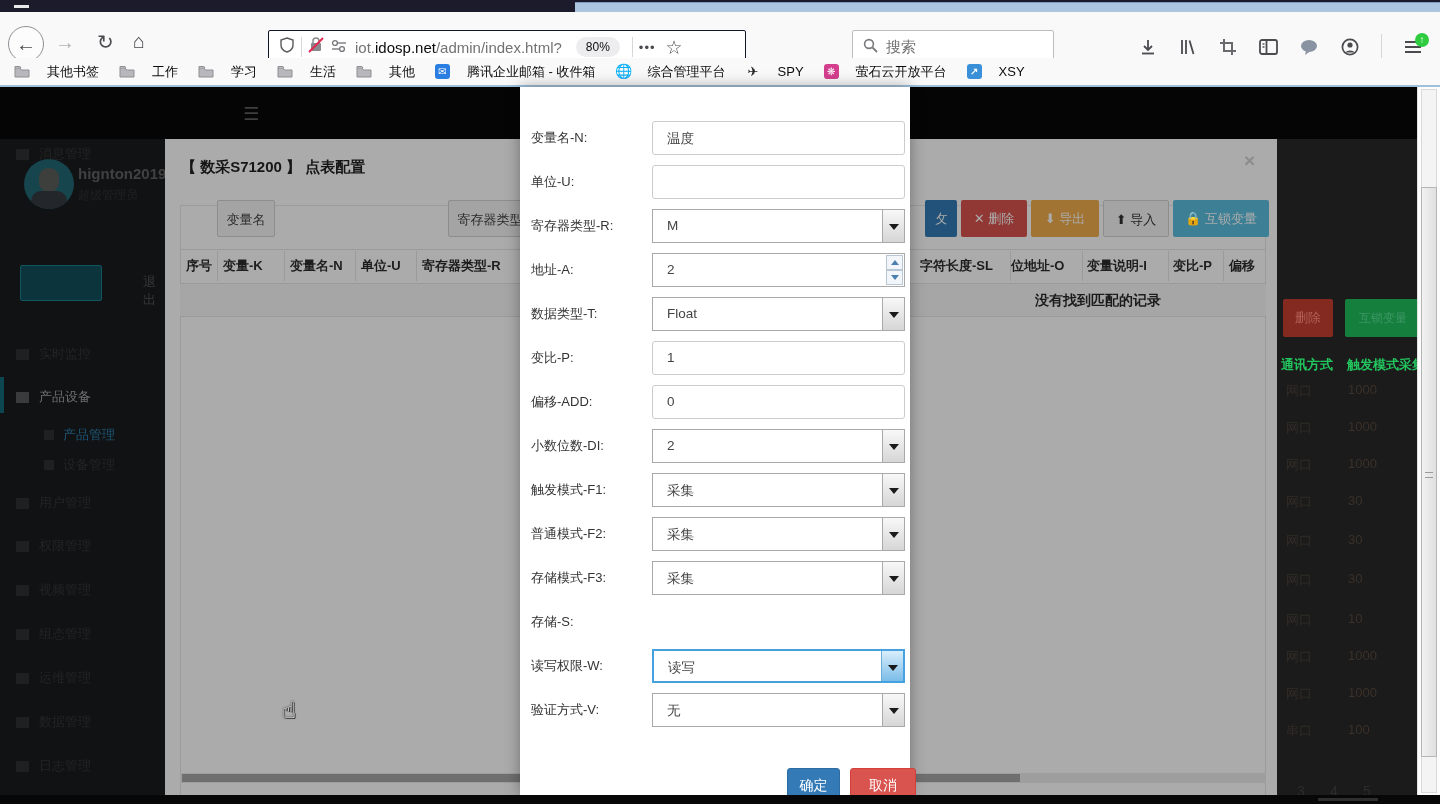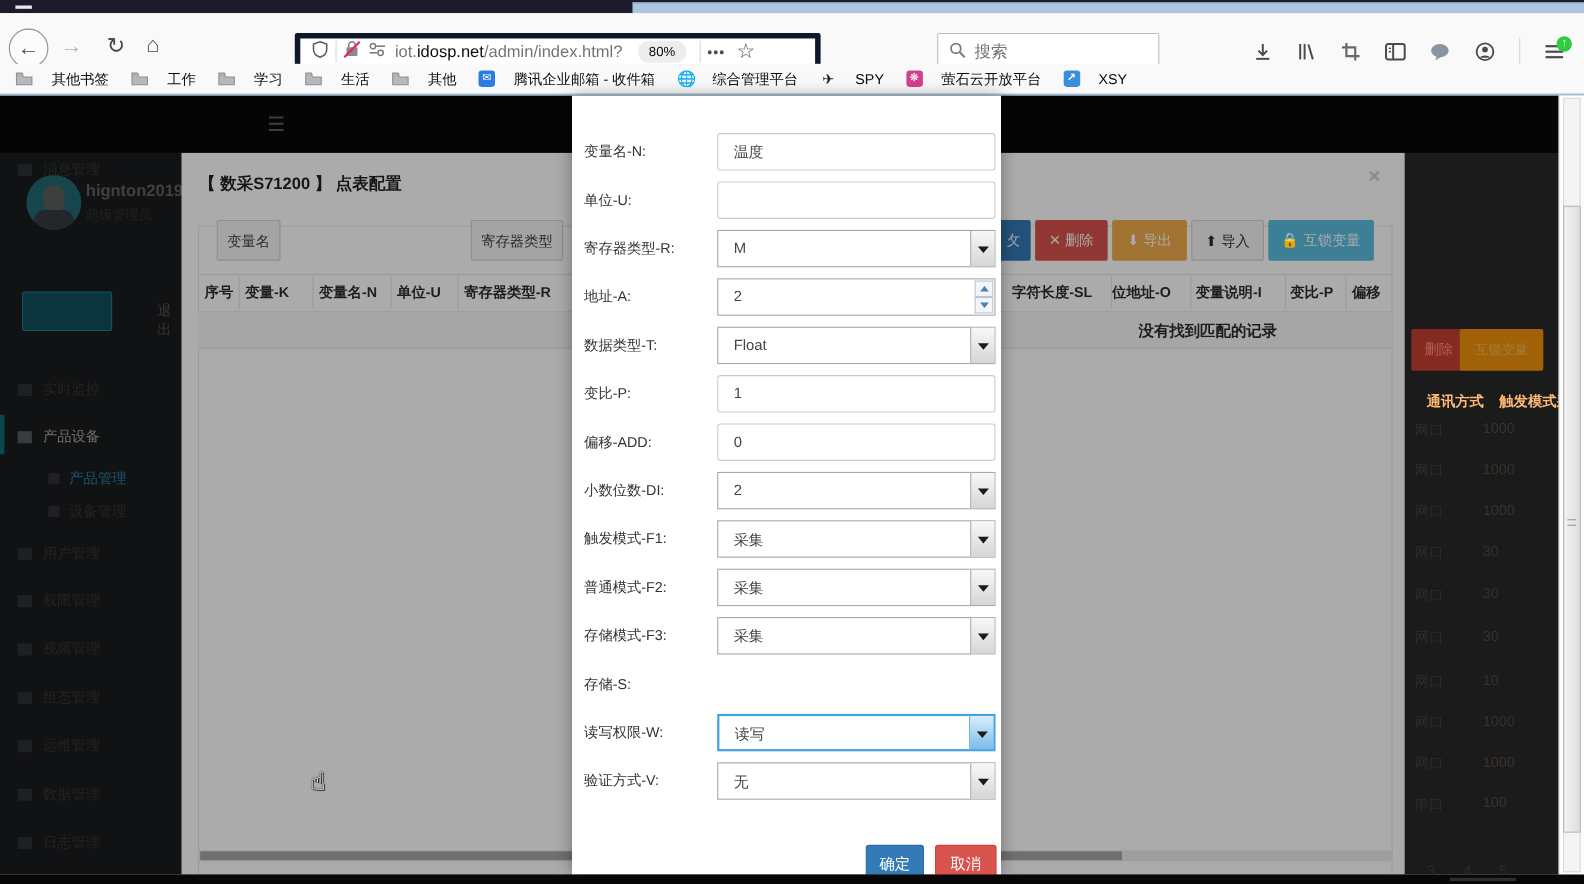--- a/index.html
+++ b/index.html
@@ -8,21 +8,21 @@
   #screen { position:relative; width:1440px; height:804px; background:#f9f9fa; overflow:hidden; }
   .abs { position:absolute; }
 
   
   #titlestrip { left:0; top:0; width:1440px; height:12px; background:#1b1b2b; }
   #titlestrip .winbar { position:absolute; left:575px; top:2px; right:0; height:10px; background:#adc6df; border-top:1px solid #7d9cbd; }
   #titlestrip .dash { position:absolute; left:14px; top:5px; width:15px; height:3px; background:#e9e9ec; }
   #toolbar { left:0; top:12px; width:1440px; height:46px; background:#f9f9fa; }
   .navbtn { position:absolute; color:#4a4a4f; font-size:20px; line-height:1; }
   #backbtn { left:8px; top:14px; width:36px; height:36px; border:1px solid #8f8f94; border-radius:50%; text-align:center; line-height:34px; background:#fcfcfd; }
-  #urlbar { position:absolute; left:268px; top:18px; width:478px; height:34px; background:#fff; border:5px solid #0f172a; border-radius:2px; display:flex; align-items:center; }
+  #urlbar { position:absolute; left:268px; top:18px; width:478px; height:34px; background:#fff; border:1px solid #0f172a; border-radius:2px; display:flex; align-items:center; }
   #urlbar .sep { width:1px; height:20px; background:#d7d7db; margin:0 6px; }
   .urltext { font-size:15px; white-space:nowrap; }
   .zoompill { background:#ededf0; border-radius:10px; font-size:12px; color:#0c0c0d; padding:3px 10px; margin-left:14px; }
   #searchbox { position:absolute; left:852px; top:18px; width:202px; height:34px; background:#fff; border:1px solid #bdbdbf; border-radius:2px; display:flex; align-items:center; color:#737373; font-size:15px; }
   .ticon { display:inline-block; }
   #right-icons { position:absolute; right:18px; top:12px; height:46px; display:flex; align-items:center; gap:22px; }
   #right-icons svg { display:block; }
   .vsep { width:1px; height:26px; background:#d7d7db; }
   .badge-up { position:absolute; right:-7px; top:-7px; width:14px; height:14px; background:#2fcc3f; border-radius:50%; color:#fff; font-size:10px; line-height:14px; text-align:center; font-weight:bold; }
   #bookmarksbar { left:0; top:58px; width:1440px; height:29px; background:#f9f9fa; border-bottom:2px solid #9fc0da; display:flex; align-items:center; padding-left:14px; gap:20px; }
@@ -48,34 +48,34 @@
   .mitem.active .mico { background:#3a3b3d; }
   .mitem.sub { padding-left:28px; }
   .mitem.sub .mico { width:10px; height:10px; margin:0 9px 0 16px; }
   .mitem.subactive { color:#1d5574; }
   #activebar { position:absolute; left:0; top:238px; width:4px; height:36px; background:#0c4650; }
 
   
   #devpanel { position:absolute; left:1277px; top:52px; width:140px; height:656px; background:#1b1b1b; color:#33302a; }
   .devbtn { position:absolute; top:160px; height:38px; border-radius:2px; }
   #devdel { left:6px; width:50px; background:#842a21; color:#b26158; font-size:13px; text-align:center; line-height:38px; }
-  #devlock { left:50px; width:76px; background:#a16207; color:rgba(180,210,220,.25); font-size:12px; text-align:center; line-height:38px; }
-  .devhead { position:absolute; top:217px; font-size:13px; font-weight:bold; color:#fdba74; white-space:nowrap;margin-left:16px; }
+  #devlock { left:68px; width:76px; background:#15803d; color:rgba(180,210,220,.25); font-size:12px; text-align:center; line-height:38px; }
+  .devhead { position:absolute; top:217px; font-size:13px; font-weight:bold; color:#22c55e; white-space:nowrap; }
   .devrow { position:absolute; font-size:13px; white-space:nowrap; }
   .devrow .c1 { position:absolute; left:9px; color:#322c26; }
   .devrow .c2 { position:absolute; left:71px; color:#3b3129; }
   #devpager { position:absolute; top:644px; left:0; width:140px; color:#2c2c2c; font-size:14px; }
   #devpager span { position:absolute; }
 
   
   #dialog { position:absolute; left:165px; top:52px; width:1112px; height:656px; background:#ababab; }
   #dlg-title { position:absolute; left:16px; top:19px; font-size:15px; font-weight:bold; color:#161616; }
   #dlg-close { position:absolute; right:22px; top:11px; font-size:19px; font-weight:bold; color:#8c8c8c; }
   #dlg-panel { position:absolute; left:15px; top:66px; width:1086px; height:632px; border:1px solid #9b9b9b; border-bottom:none; }
-  .dbtn { position:absolute; top:61px; height:37px; font-size:13px; color:#ababab; text-align:center; border-radius:2px; line-height:37px; white-space:nowrap; }
+  .dbtn { position:absolute; top:61px; height:37px; font-size:13px; color:#ababab; text-align:center; border-radius:2px; line-height:37px; white-space:nowrap;margin-left:20px; }
   .dbtn.outline { background:#a4a4a4; border:1px solid #8d8d8d; color:#2b2b2b; }
   #dlg-search { position:absolute; left:90px; top:61px; width:135px; height:37px; background:#a9a9a9; border:1px solid #949494; color:#8d8d8d; font-size:13px; line-height:35px; padding-left:9px; }
   .dth { position:absolute; top:110px; height:34px; font-size:13px; font-weight:bold; color:#1d1d1d; line-height:34px; white-space:nowrap; }
   #dlg-theadline1 { position:absolute; left:15px; top:110px; width:1086px; height:0; border-top:1px solid #9a9a9a; }
   #dlg-theadline2 { position:absolute; left:15px; top:144px; width:1086px; height:0; border-top:1px solid #9a9a9a; }
   .dcolsep { position:absolute; top:112px; width:1px; height:30px; background:#9a9a9a; }
   #dlg-empty { position:absolute; left:15px; top:145px; width:1086px; height:33px; background:#a6a6a6; border-bottom:1px solid #9a9a9a; }
   #dlg-empty span { position:absolute; left:855px; top:8px; font-size:14px; font-weight:bold; color:#1c1c1c; }
   #dlg-hscroll { position:absolute; left:15px; top:634px; width:1086px; height:10px; background:#9e9e9e; }
   #dlg-hscroll .thumb { position:absolute; left:2px; top:1px; width:838px; height:8px; background:#6f6f6f; }
@@ -94,21 +94,21 @@
   .fctl.select.focused .selbtn { background:linear-gradient(#d9eefb,#7bbce8); border-left:1px solid #6aaed8; }
   .fctl.number { border:1px solid #a9a9a9; }
   .spin { position:absolute; right:1px; top:1px; width:17px; height:30px; }
   .spin .sb { position:absolute; left:0; width:17px; height:15px; border:1px solid #b9c7d4; background:#f2f6fa; }
   .spin .sb.up { top:0; }
   .spin .sb.dn { top:15px; }
   .spin .t { position:absolute; left:4px; width:0; height:0; border-left:4px solid transparent; border-right:4px solid transparent; }
   .spin .up .t { top:4px; border-bottom:5px solid #4d7fae; }
   .spin .dn .t { top:4px; border-top:5px solid #4d7fae; }
   #modal-ok { position:absolute; left:267px; top:681px; width:53px; height:34px; background:#337ab7; color:#fff; border:1px solid #2e6da4; border-radius:3px; font-size:14px; text-align:center; line-height:32px; }
-  #modal-cancel { position:absolute; left:330px; top:681px; width:56px; height:34px; background:#d9534f; color:#fff; border:1px solid #d43f3a; border-radius:3px; font-size:14px; text-align:center; line-height:32px; }
+  #modal-cancel { position:absolute; left:330px; top:681px; width:66px; height:34px; background:#d9534f; color:#fff; border:1px solid #d43f3a; border-radius:3px; font-size:14px; text-align:center; line-height:32px; }
   #handcursor { position:absolute; left:282px; top:697px; font-size:23px; color:#fff; text-shadow:0 0 1px #000,0 0 2px #000,1px 1px 0 #000; z-index:60; }
 
   
   #pagescroll { position:absolute; left:1417px; top:87px; width:23px; height:708px; background:#fdfdfd; border-left:1px solid #e2e2e2; }
   #pagescroll .track { position:absolute; left:3px; top:2px; width:16px; height:704px; background:#f4f4f4; border:1px solid #d9d9d9; }
   #pagescroll .thumb { position:absolute; left:3px; top:100px; width:16px; height:570px; background:linear-gradient(90deg,#f2f2f2,#dfdfdf); border:1px solid #b5b5b5; }
   #pagescroll .grip { position:absolute; left:7px; top:385px; width:8px; height:6px; border-top:1px solid #9a9a9a; border-bottom:1px solid #9a9a9a; }
   #bottomstrip { left:0; top:795px; width:1440px; height:9px; background:#070707; }
   #bottomstrip .mark { position:absolute; left:1318px; top:3px; width:60px; height:3px; background:#2e2e2e; }
 

